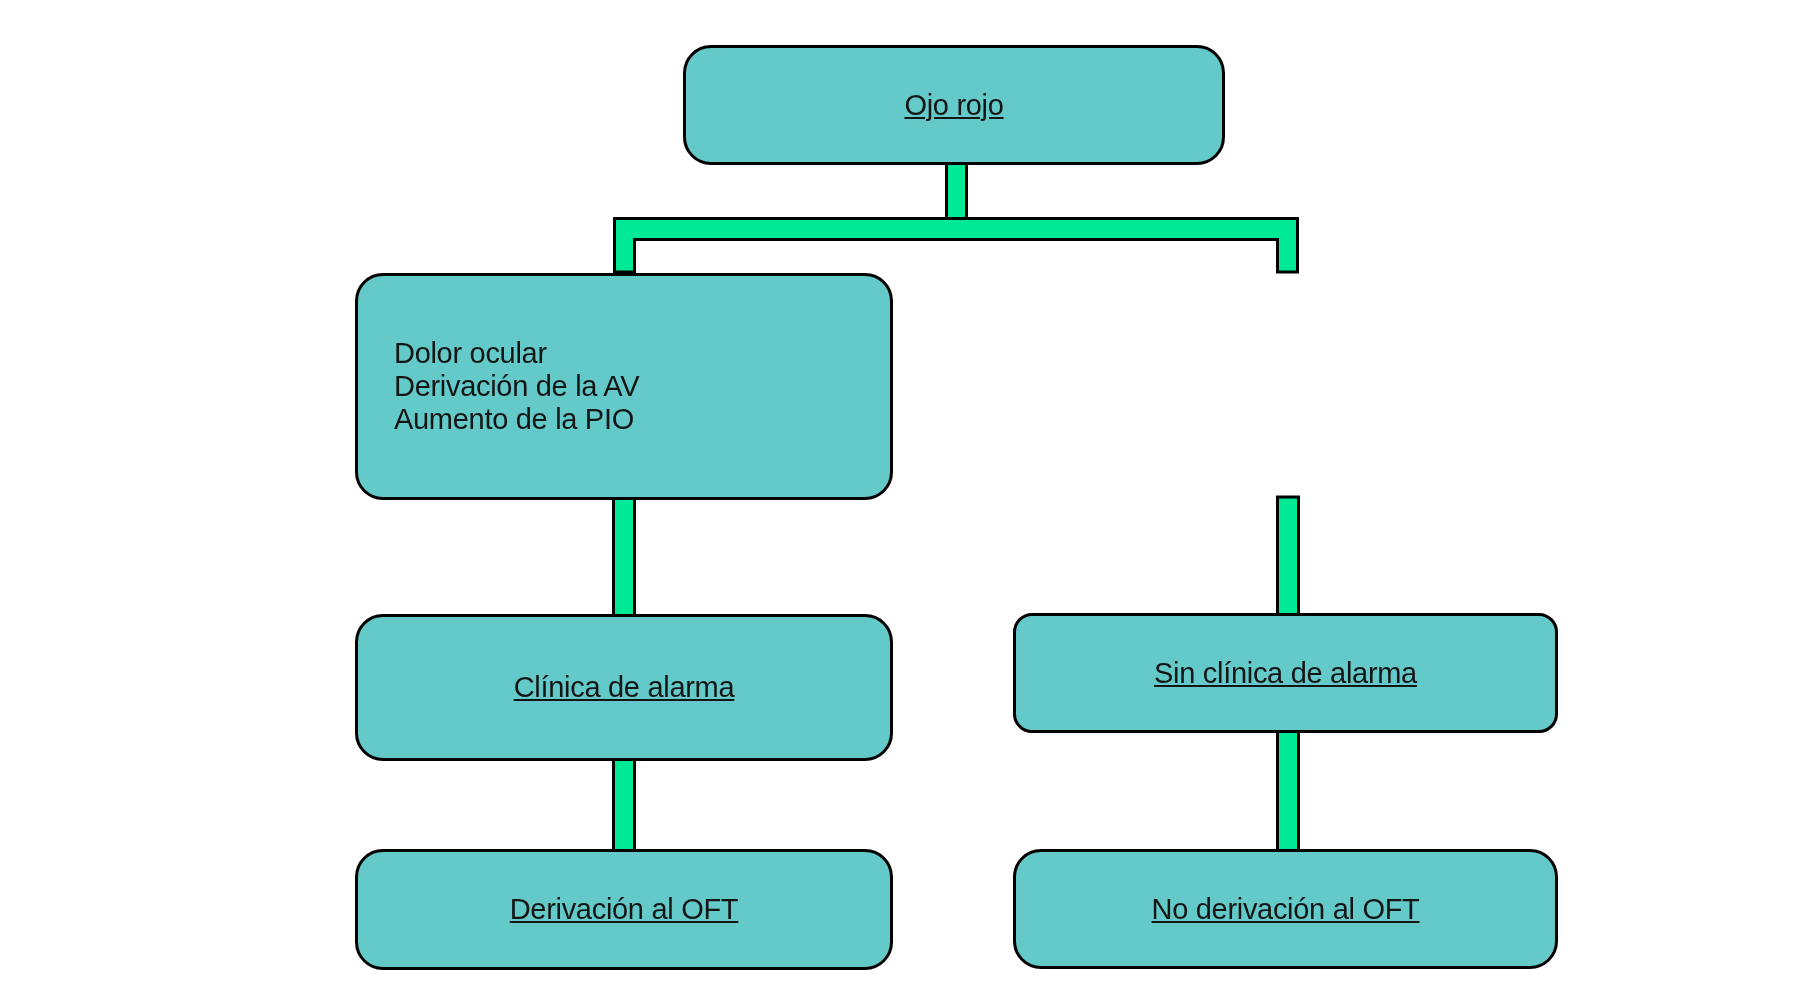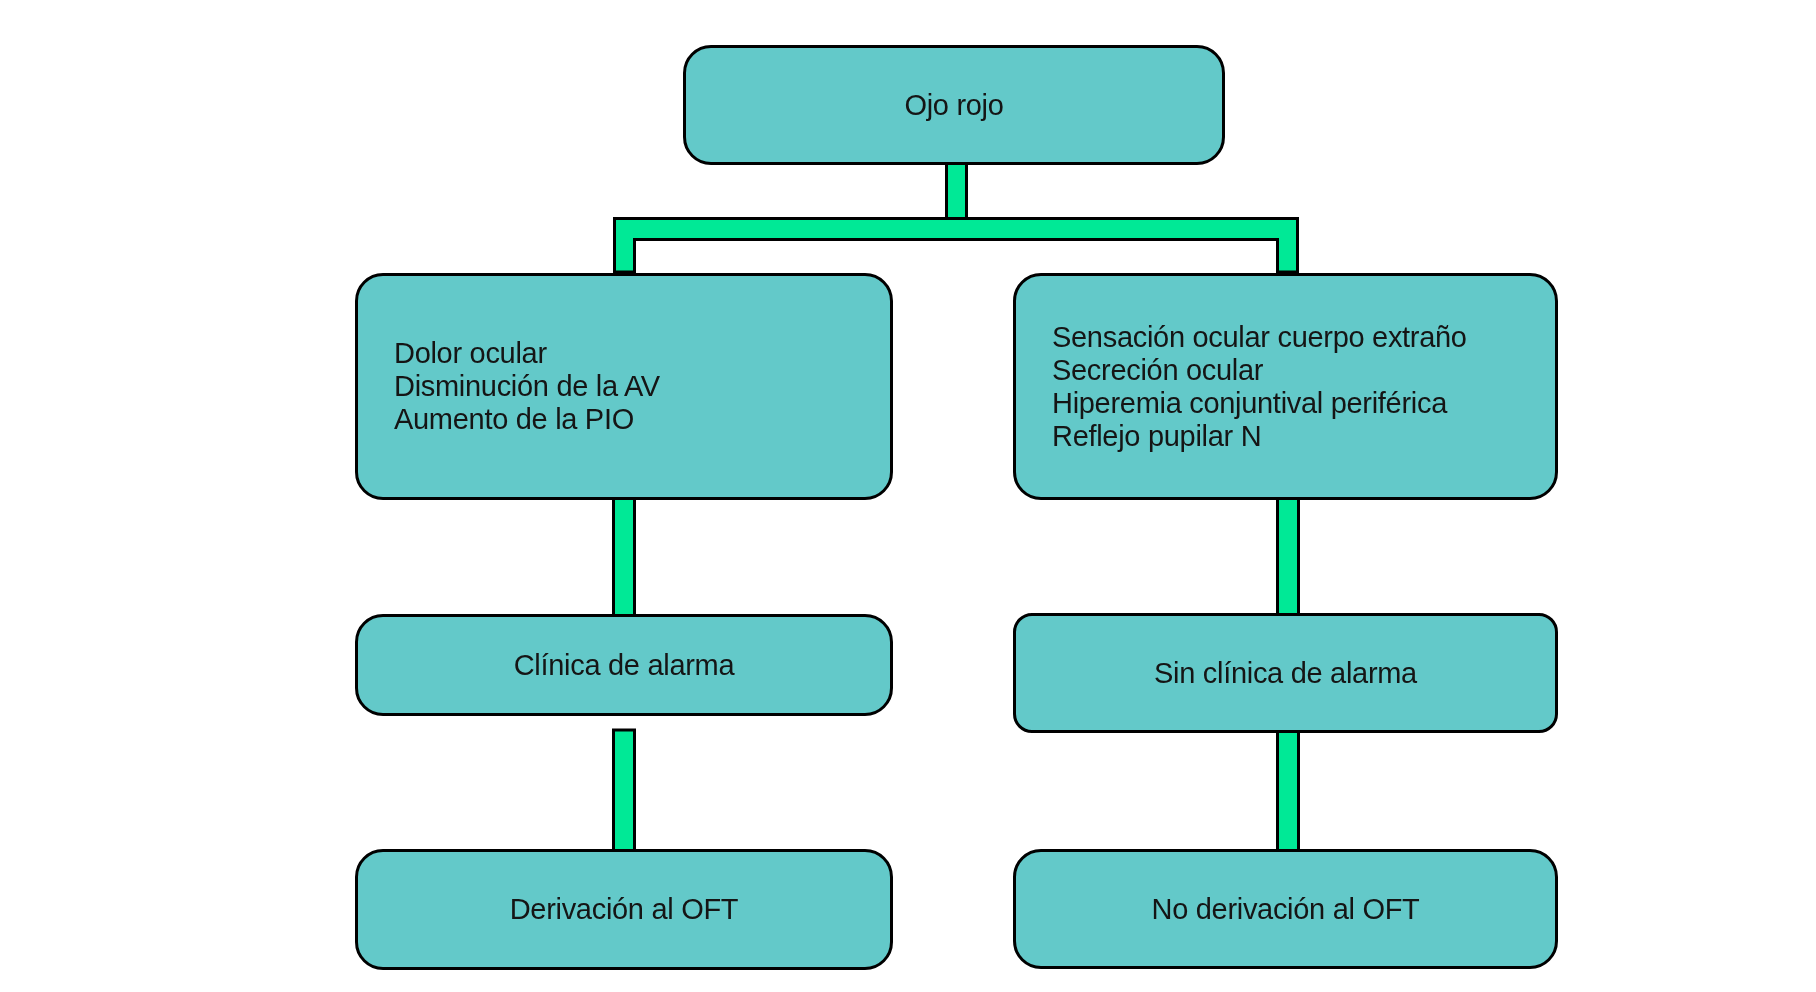--- a/index.html
+++ b/index.html
@@ -41,27 +41,27 @@
     letter-spacing:-0.3px;
   }
   .node.list{
     flex-direction:column;
     align-items:flex-start;
     justify-content:center;
     padding-left:36px;
     padding-right:14px;
   }
   .node.list .line{display:block;white-space:nowrap;}
-  .label{white-space:nowrap;}
+  .label{white-space:nowrap;text-decoration:underline;}
 
   
   #node-root           {left:683px;  top:45px;  width:542px; height:120px;}
   #node-left-symptoms  {left:355px;  top:273px; width:538px; height:227px;justify-content:center;}
   #node-right-symptoms {left:1013px; top:273px; width:545px; height:227px;}
-  #node-left-assess    {left:355px;  top:614px; width:538px; height:102px;}
+  #node-left-assess    {left:355px;  top:614px; width:538px; height:147px;}
   #node-right-assess   {left:1013px; top:613px; width:545px; height:120px;border-radius:19px;}
   #node-left-outcome   {left:355px;  top:849px; width:538px; height:121px;}
   #node-right-outcome  {left:1013px; top:849px; width:545px; height:120px;}
 </style>
 </head>
 <body>
 
 <div id="canvas">
 
   <svg id="connector-layer" viewBox="0 0 1816 992" xmlns="http://www.w3.org/2000/svg">
@@ -75,30 +75,24 @@
     <rect class="conn" x="1277.5" y="497" width="21" height="120"></rect>
     <rect class="conn" x="1277.5" y="730" width="21" height="122"></rect>
   </svg>
 
   <div class="node" id="node-root">
     <span class="label">Ojo rojo</span>
   </div>
 
   <div class="node list" id="node-left-symptoms">
     <span class="line">Dolor ocular</span>
-    <span class="line">Disminución de la AV</span>
+    <span class="line">Derivación de la AV</span>
     <span class="line">Aumento de la PIO</span>
   </div>
 
-  <div class="node list" id="node-right-symptoms">
-    <span class="line">Sensación ocular cuerpo extraño</span>
-    <span class="line">Secreción ocular</span>
-    <span class="line">Hiperemia conjuntival periférica</span>
-    <span class="line">Reflejo pupilar N</span>
-  </div>
 
   <div class="node" id="node-left-assess">
     <span class="label">Clínica de alarma</span>
   </div>
   <div class="node" id="node-right-assess">
     <span class="label">Sin clínica de alarma</span>
   </div>
 
   <div class="node" id="node-left-outcome">
     <span class="label">Derivación al OFT</span>

